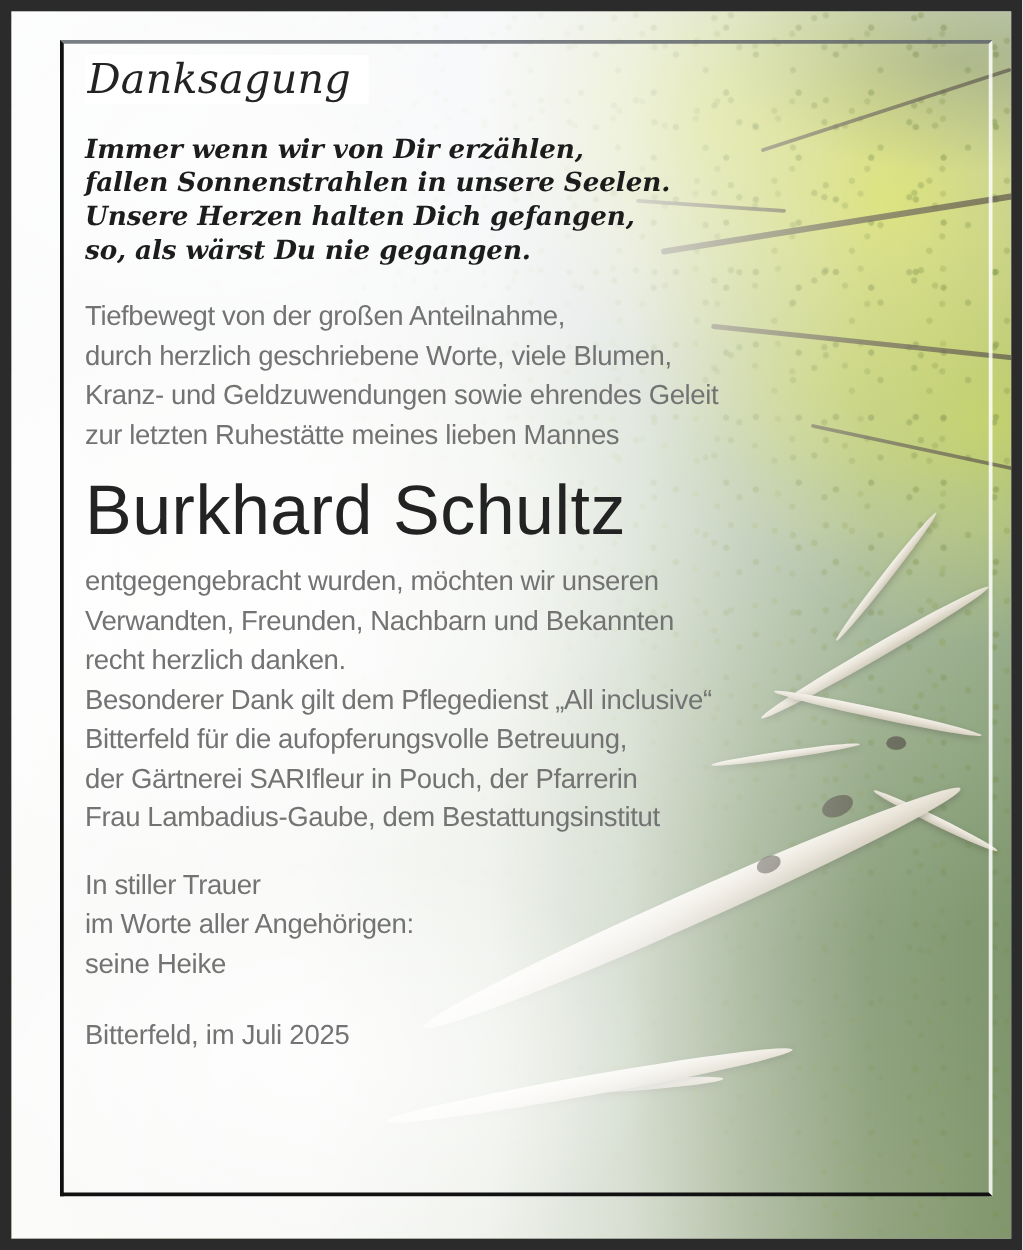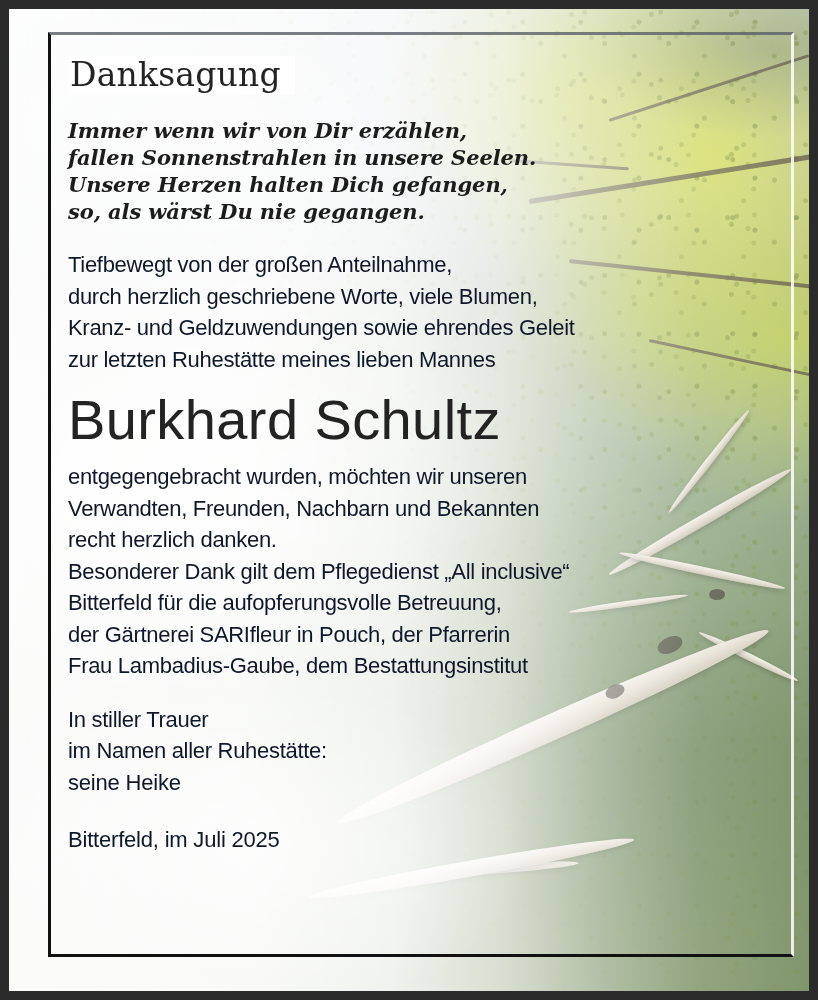--- a/index.html
+++ b/index.html
@@ -209,47 +209,48 @@
     position: absolute;
     left: 68px;
     top: 44px;
     width: 700px;
     z-index: 20;
     color: #1a1a1a;
   }
 
   .heading {
     font-family: "DejaVu Serif", serif;
+    font-style: italic;
     font-size: 33px;
     line-height: 1.0;
     letter-spacing: 0.2px;
     color: #232323;
     display: inline-block;
     padding: 2px 14px 4px 2px;
     background: rgba(255,255,255,0.90);
-    margin: 12px 0 22px 0;
+    margin: 0 0 22px 0;
   }
 
   .poem {
     font-family: "DejaVu Serif", serif;
     font-weight: bold;
     font-style: italic;
     font-size: 21px;
     line-height: 27px;
     color: #1c1c1c;
     margin: 0 0 24px 0;
     letter-spacing: -0.1px;
   }
   .poem div { white-space: nowrap; }
 
   .body-block {
     font-family: "Liberation Sans", sans-serif;
     font-size: 22px;
     line-height: 31.5px;
-    color: #0f172a;
+    color: #737373;
     letter-spacing: -0.3px;
   }
   .body-block div { white-space: nowrap; }
 
   .intro { margin-bottom: 8px; }
 
   .deceased-name {
     font-family: "Liberation Sans", sans-serif;
     font-weight: 300;
     font-size: 56px;
@@ -341,21 +342,21 @@
 
     <div class="body-block detail">
       <div>Besonderer Dank gilt dem Pflegedienst „All inclusive“</div>
       <div>Bitterfeld für die aufopferungsvolle Betreuung,</div>
       <div>der Gärtnerei SARIfleur in Pouch, der Pfarrerin</div>
       <div>Frau Lambadius-Gaube, dem Bestattungsinstitut</div>
     </div>
 
     <div class="body-block mourning">
       <div>In stiller Trauer</div>
-      <div>im Namen aller Ruhestätte:</div>
+      <div>im Worte aller Angehörigen:</div>
       <div class="signature">seine Heike</div>
     </div>
 
     <div class="body-block place-date">
       <div>Bitterfeld, im Juli 2025</div>
     </div>
 
   </div>
 
   <div class="outer-frame"></div>

